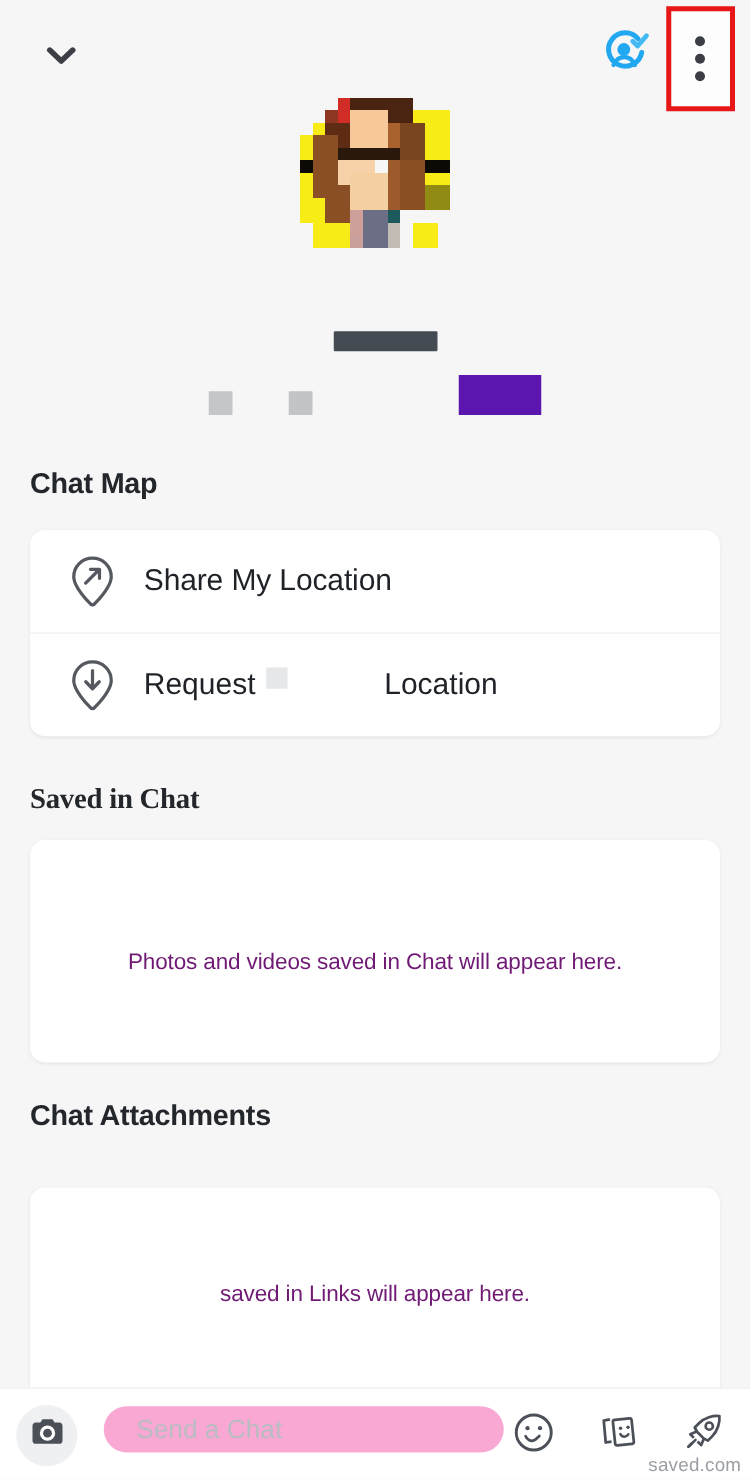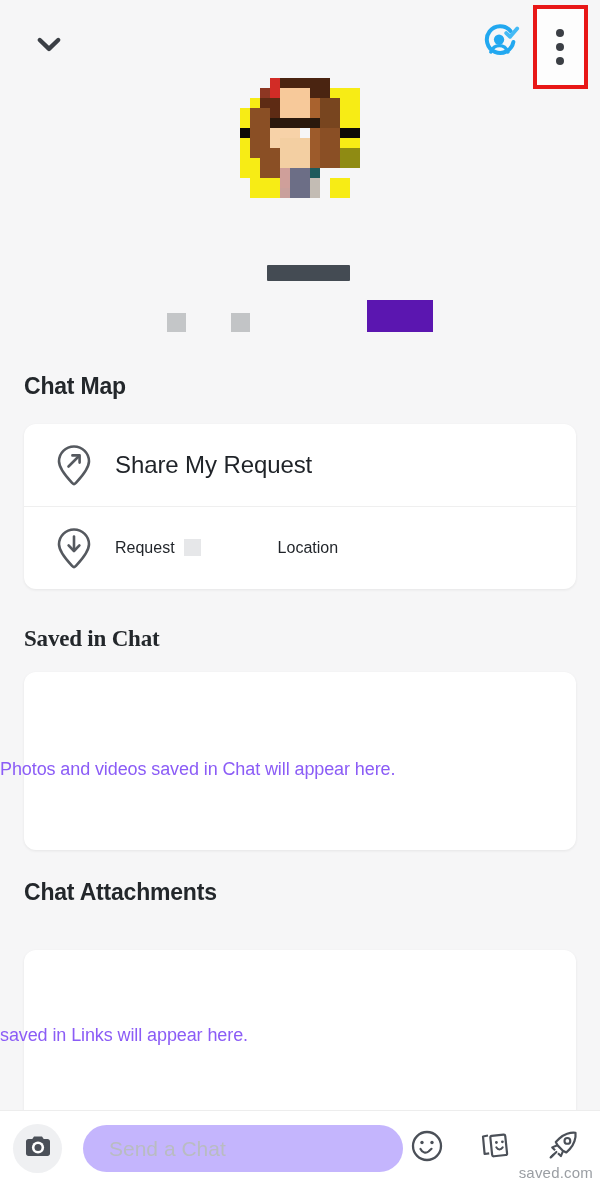--- a/index.html
+++ b/index.html
@@ -202,37 +202,38 @@
   .row-label {
     font-size: 24px;
     color: #1f2328;
     letter-spacing: -0.1px;
     white-space: nowrap;
   }
 
   .row-label-split {
     display: flex;
     align-items: flex-start;
-    font-size: 16px;
+    font-size: 24px;
     color: #1f2328;
   }
   .row-redact {
     display: inline-block;
     width: 17px;
     height: 17px;
     background: #e6e7e9;
     margin: 0 77px 0 9px;
   }
 
   .empty-text {
     position: absolute;
     left: 0;
     width: 100%;
+    text-align: center;
     font-size: 18px;
-    color: #8b5cf6;
+    color: #701a75;
     line-height: 28px;
     letter-spacing: -0.1px;
   }
   .empty-saved { top: 755px; }
   .empty-attach { top: 1021px; }
 
   
   .chat-bar {
     position: absolute;
     left: 0;
@@ -257,23 +258,23 @@
     align-items: center;
     justify-content: center;
     cursor: pointer;
   }
 
   .chat-input {
     position: absolute;
     left: 83px;
     top: 14px;
     width: 320px;
-    height: 47px;
+    height: 37px;
     border-radius: 24px;
-    background: #c4b5fd;
+    background: #f9a8d4;
     border: none;
     outline: none;
     padding: 0 26px;
     font-family: "Liberation Sans", sans-serif;
     font-size: 21px;
     color: #5a5f66;
   }
   .chat-input::placeholder {
     color: #b9bcc1;
   }
@@ -396,21 +397,21 @@
     <div class="row">
       <div class="row-icon">
         <svg width="40" height="44" viewBox="0 0 40 44" fill="none">
           <path d="M20 3.5 C11.6 3.5 5 10.1 5 18.3 C5 26.4 14.3 35.8 18.4 40.2
                    C19.3 41.1 20.7 41.1 21.6 40.2 C25.7 35.8 35 26.4 35 18.3
                    C35 10.1 28.4 3.5 20 3.5 Z" stroke="#55595f" stroke-width="2.6" fill="none"></path>
           <path d="M14.5 23.5 L25 13" stroke="#55595f" stroke-width="2.6" stroke-linecap="round"></path>
           <path d="M18.4 12.4 L25.6 12.4 L25.6 19.6" stroke="#55595f" stroke-width="2.6" stroke-linecap="round" stroke-linejoin="round" fill="none"></path>
         </svg>
       </div>
-      <div class="row-label">Share My Request</div>
+      <div class="row-label">Share My Location</div>
     </div>
 
     <div class="row">
       <div class="row-icon">
         <svg width="40" height="44" viewBox="0 0 40 44" fill="none">
           <path d="M20 3.5 C11.6 3.5 5 10.1 5 18.3 C5 26.4 14.3 35.8 18.4 40.2
                    C19.3 41.1 20.7 41.1 21.6 40.2 C25.7 35.8 35 26.4 35 18.3
                    C35 10.1 28.4 3.5 20 3.5 Z" stroke="#55595f" stroke-width="2.6" fill="none"></path>
           <path d="M20 10.5 L20 24.5" stroke="#55595f" stroke-width="2.6" stroke-linecap="round"></path>
           <path d="M14.6 19.4 L20 25 L25.4 19.4" stroke="#55595f" stroke-width="2.6" stroke-linecap="round" stroke-linejoin="round" fill="none"></path>

